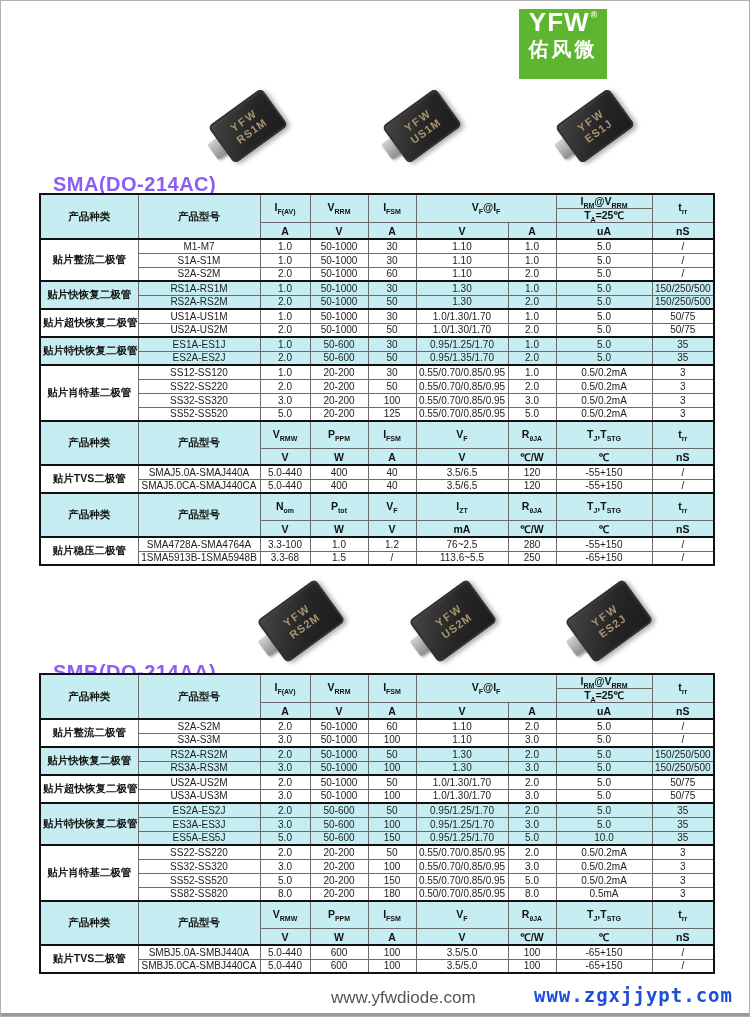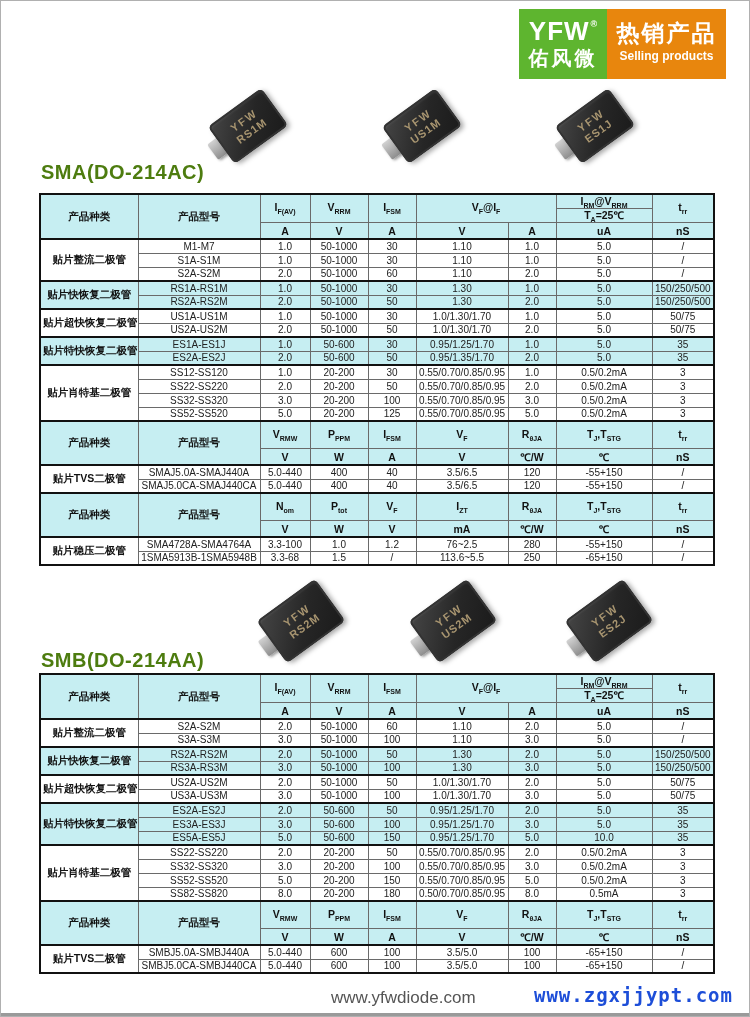--- a/index.html
+++ b/index.html
@@ -3,21 +3,21 @@
 <meta charset="utf-8">
 <style>
   html,body{margin:0;padding:0;background:#e8e8e8;}
   .page{position:relative;width:750px;height:1017px;background:#fff;margin:0 auto;
         border:1px solid #b0b0b0;box-sizing:border-box;overflow:hidden;
         font-family:"Liberation Sans",sans-serif;color:#222;}
   .page::after{content:"";position:absolute;left:0;right:0;bottom:0;height:3px;background:#9a9a9a;}
 
   
   .logo{position:absolute;top:8px;left:518px;height:70px;display:flex;}
-  .logo-green{width:88px;background:#5eb52f;color:#fff;text-align:center;padding-top:9px;box-sizing:border-box;}
+  .logo-green{width:88px;background:#5eb52f;color:#fff;text-align:center;box-sizing:border-box;}
   .logo-yfw{font-size:26px;font-weight:bold;letter-spacing:1px;line-height:26px;}
   .reg{font-size:9px;vertical-align:top;position:relative;top:-7px;left:1px;}
   .logo-cn{font-size:20px;letter-spacing:3px;font-weight:bold;margin-top:1px;}
   .logo-orange{width:119px;background:#e8860d;color:#fff;text-align:center;padding-top:12px;box-sizing:border-box;}
   .promo-cn{font-size:23px;font-weight:bold;letter-spacing:2px;line-height:24px;}
   .promo-en{font-size:12px;font-weight:bold;margin-top:4px;}
 
   
   .chip{position:absolute;width:110px;height:92px;}
   .chip-rot{position:absolute;left:24px;top:22px;transform:rotate(-36deg);}
@@ -26,21 +26,21 @@
              box-shadow:inset 0 0 0 2px #333,inset 0 2px 3px rgba(255,255,255,.15),2px 3px 5px rgba(0,0,0,.35);
              display:flex;flex-direction:column;align-items:center;justify-content:center;}
   .chip-tab{position:absolute;left:-11px;top:14px;width:13px;height:19px;border-radius:2px;
             background:linear-gradient(180deg,#d2d2d2,#8d8d8d);box-shadow:1px 2px 3px rgba(0,0,0,.4);}
   .chip-brand{color:#a89570;font-size:11px;font-weight:bold;letter-spacing:2px;line-height:13px;}
   .chip-part{color:#a89570;font-size:11px;font-weight:bold;letter-spacing:1px;line-height:13px;}
   .chip.big .chip-body{width:72px;height:52px;}
   .chip.big .chip-tab{top:17px;}
 
   
-  .sec-title{position:absolute;left:40px;margin:0;font-size:20px;font-weight:bold;color:#4d7c0f;letter-spacing:.5px;}
+  .sec-title{position:absolute;left:40px;margin:12px;font-size:20px;font-weight:bold;color:#8b5cf6;letter-spacing:.5px;}
 
   
   .table-holder{position:absolute;left:38px;}
   table.spec{border-collapse:collapse;table-layout:fixed;width:674px;border:2px solid #111;background:#fff;}
   .spec th,.spec td{border:1px solid #6a6a6a;text-align:center;vertical-align:middle;
                     padding:0 2px;overflow:hidden;white-space:nowrap;}
   .hrow1 th{background:#c6eef2;font-weight:bold;font-size:10.5px;height:26px;border-top:2px solid #111;color:#111;}
   .hrow2 th{background:#c6eef2;font-weight:bold;font-size:10.5px;height:15px;color:#111;}
   .spec sub{font-size:7px;line-height:1;}
   th.stack{padding:0;}
@@ -59,24 +59,20 @@
 </style>
 </head>
 <body>
 
 <div class="page">
 
   <div class="logo">
     <div class="logo-green">
       <div class="logo-yfw"><span>YFW</span><span class="reg">®</span></div>
       <div class="logo-cn">佑风微</div>
-    </div>
-    <div class="logo-orange">
-      <div class="promo-cn">热销产品</div>
-      <div class="promo-en">Selling products</div>
     </div>
   </div>
 
   <div class="chip" style="left:190px;top:80px;">
     <div class="chip-rot">
         <div class="chip-tab"></div>
       <div class="chip-body">
         <div class="chip-brand">YFW</div>
         <div class="chip-part">RS1M</div>
       </div>

